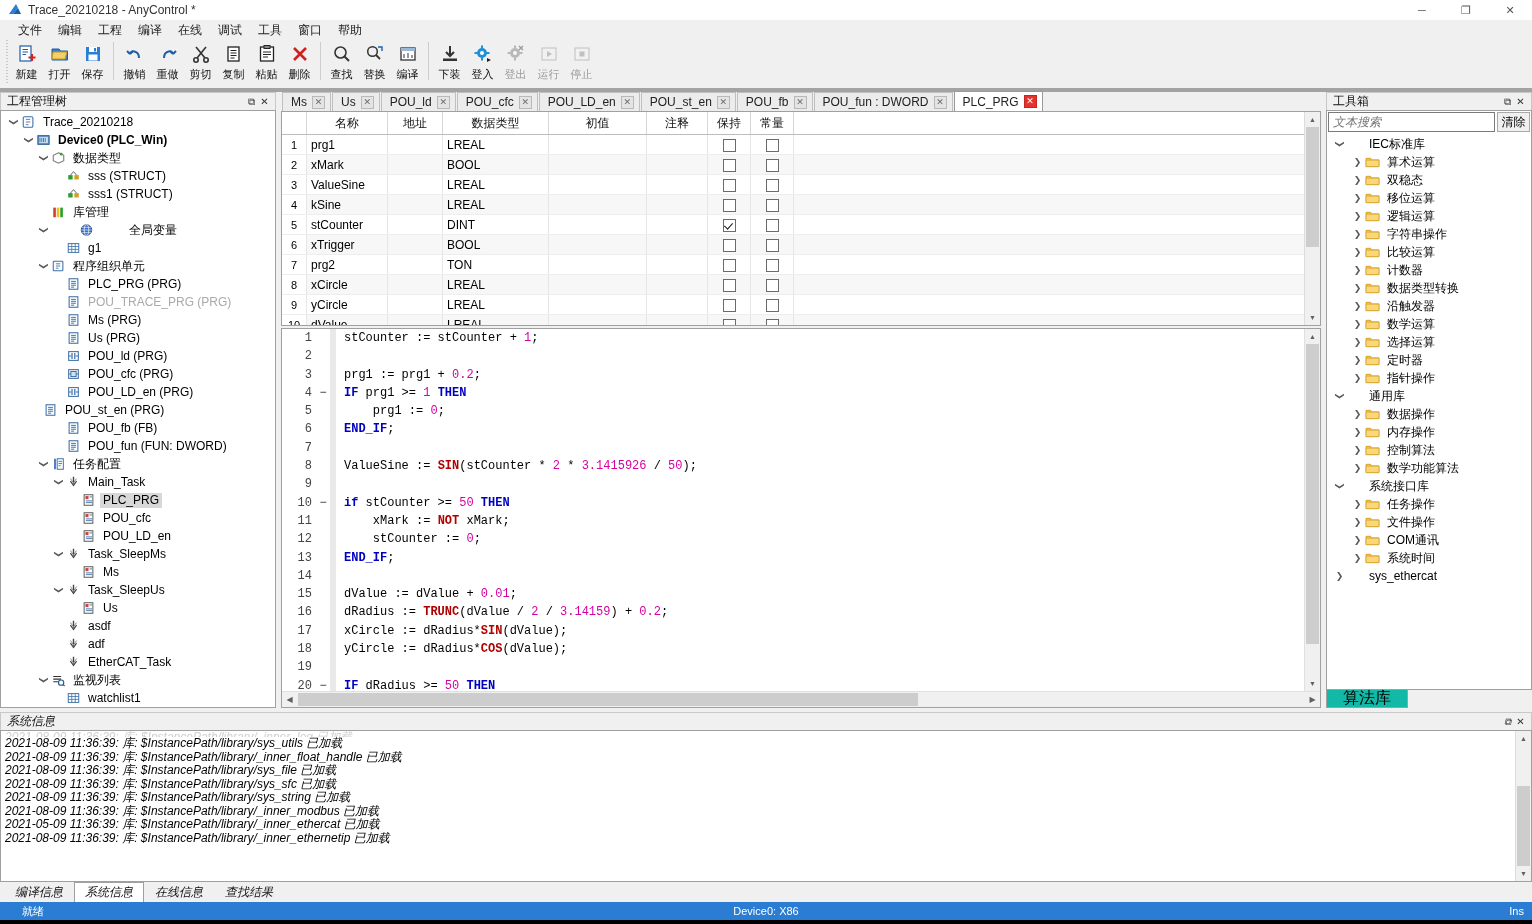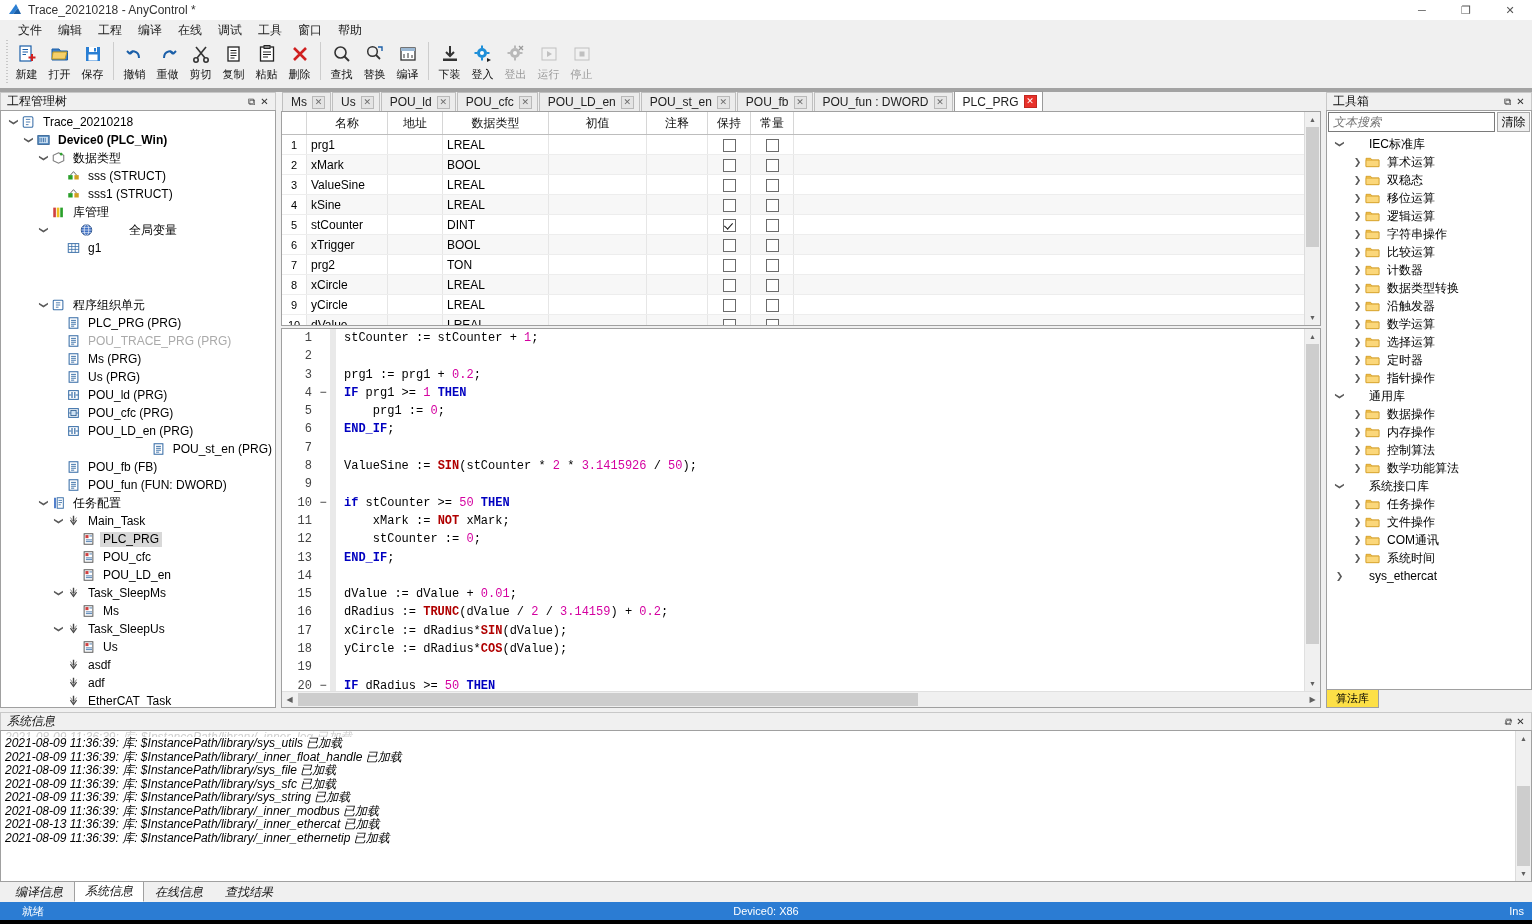--- a/index.html
+++ b/index.html
@@ -104,30 +104,30 @@
   
   .rightcol{width:206px;flex:0 0 206px;display:flex;flex-direction:column;min-height:0;}
   .tbxbody{flex:1 1 auto;background:#fff;border:1px solid #a0a0a0;display:flex;flex-direction:column;min-height:0;}
   .searchrow{display:flex;height:20px;margin:1px;flex:0 0 auto;}
   .searchinp{flex:1 1 auto;border:1px solid #7a7a7a;background:#fff;font-style:italic;font-size:12px;
      color:#3a3a3a;padding:0 4px;line-height:18px;}
   .clearbtn{width:40px;margin-left:2px;border:1px solid #a9a9a9;background:#f0f0f0;font-size:12px;
      display:flex;align-items:center;justify-content:center;cursor:default;}
   .tbxtree{flex:1 1 auto;overflow:hidden;padding-top:2px;}
   .rtabstrip{height:18px;display:flex;align-items:flex-end;flex:0 0 auto;}
-  .rtab{height:17px;border:1px solid #a0a0a0;border-top:none;background:#fde047;font-size:11px;
-     padding:0 9px;display:flex;align-items:center;cursor:default;}
+  .rtab{height:17px;border:1px solid #a0a0a0;border-top:none;background:#14b8a6;font-size:16px;
+     padding:0 16px;display:flex;align-items:center;cursor:default;}
 
   
   .bottom{height:190px;flex:0 0 190px;display:flex;flex-direction:column;background:#f0f0f0;font-style:italic;}
   .msgbody{flex:1 1 auto;background:#fff;border:1px solid #a0a0a0;display:flex;min-height:0;}
   .msglist{flex:1 1 auto;overflow:hidden;padding:0 0 0 4px;}
   .msgline{height:13.5px;line-height:13.5px;font-size:12px;color:#000;white-space:nowrap;}
   .msgline.cut{color:#cfcfcf;overflow:hidden;height:6px;}
-  .msgtabs{height:20px;display:flex;align-items:flex-end;background:#f0f0f0;padding-left:4px;flex:0 0 auto;}
+  .msgtabs{height:20px;display:flex;align-items:flex-start;background:#f0f0f0;padding-left:4px;flex:0 0 auto;}
   .mtab{height:18px;padding:0 10px;font-size:12px;display:flex;align-items:center;border:1px solid transparent;cursor:default;color:#111;}
   .mtab.active{background:#fff;border-color:#a0a0a0;border-bottom-color:#fff;height:19px;}
 
   
   .statusbar{height:18px;flex:0 0 18px;background:#2b7cd3;color:#fff;display:flex;align-items:center;font-size:11px;}
   .sb-left{padding-left:6px;margin-left:16px;}
   .sb-center{position:absolute;left:0;right:0;text-align:center;pointer-events:none;}
   .sb-right{margin-left:auto;padding-right:8px;}
   .statuswrap{position:relative;width:100%;display:flex;align-items:center;}
   .bottomstrip{height:4px;background:#000;flex:0 0 4px;}
@@ -444,21 +444,21 @@
           <div class="tnode" style="padding-left: 51px;">
             <span class="chev none"></span>
             <span class="ticon">
               <svg width="15" height="14" viewBox="0 0 16 16">
                 <rect x="2" y="3" width="12" height="10" fill="#fff" stroke="#3a6fa8" stroke-width="1.1"></rect>
                 <path d="M2 6.3 h12 M2 9.6 h12 M6 3 v10 M10 3 v10" stroke="#3a6fa8" stroke-width="0.9"></path>
               </svg>
             </span>
             <span class="tlabel">g1</span>
           </div>
-          <div class="tnode" style="padding-left: 36px; margin-top: 39px;">
+          <div class="tnode" style="padding-left: 36px;">
             <span class="chev" style="transform: rotate(90deg);">❯</span>
             <span class="ticon">
               <svg width="15" height="14" viewBox="0 0 16 16">
                 <rect x="2" y="2.5" width="11" height="11" rx="1" fill="#fff" stroke="#3a6fa8" stroke-width="1.2"></rect>
                 <path d="M5 5.5 h5 M5 8 h5 M5 10.5 h3" stroke="#3a6fa8"></path>
               </svg>
             </span>
             <span class="tlabel">程序组织单元</span>
           </div>
           <div class="tnode" style="padding-left: 51px;">
@@ -527,21 +527,21 @@
             <span class="chev none"></span>
             <span class="ticon">
               <svg width="15" height="14" viewBox="0 0 16 16">
                 <rect x="2.5" y="3" width="11" height="10" fill="#fff" stroke="#3a6fa8" stroke-width="1.2"></rect>
                 <path d="M2.5 8 h3 M10.5 8 h3" stroke="#3a6fa8" stroke-width="1.2"></path>
                 <path d="M6.3 4.5 v7 M9.5 4.5 v7" stroke="#3a6fa8" stroke-width="1.4"></path>
               </svg>
             </span>
             <span class="tlabel">POU_LD_en (PRG)</span>
           </div>
-          <div class="tnode" style="padding-left: 79px; justify-content: flex-end;">
+          <div class="tnode" style="padding-left: 28px;">
             <span class="chev none"></span>
             <span class="ticon">
               <svg width="15" height="14" viewBox="0 0 16 16">
                 <rect x="3" y="2" width="10" height="12" fill="#fff" stroke="#3a6fa8" stroke-width="1.2"></rect>
                 <path d="M5.2 5 h5.6 M5.2 7.2 h5.6 M5.2 9.4 h5.6 M5.2 11.6 h3.6" stroke="#3a6fa8" stroke-width="1.1"></path>
               </svg>
             </span>
             <span class="tlabel">POU_st_en (PRG)</span>
           </div>
           <div class="tnode" style="padding-left: 51px;">
@@ -1241,21 +1241,21 @@
     </div>
     <div class="msgbody">
       <div class="msglist" id="msglist">
           <div class="msgline cut">2021-08-09 11:36:39: 库: $InstancePath/library/_inner_log 已加载</div>
           <div class="msgline">2021-08-09 11:36:39: 库: $InstancePath/library/sys_utils 已加载</div>
           <div class="msgline">2021-08-09 11:36:39: 库: $InstancePath/library/_inner_float_handle 已加载</div>
           <div class="msgline">2021-08-09 11:36:39: 库: $InstancePath/library/sys_file 已加载</div>
           <div class="msgline">2021-08-09 11:36:39: 库: $InstancePath/library/sys_sfc 已加载</div>
           <div class="msgline">2021-08-09 11:36:39: 库: $InstancePath/library/sys_string 已加载</div>
           <div class="msgline">2021-08-09 11:36:39: 库: $InstancePath/library/_inner_modbus 已加载</div>
-          <div class="msgline">2021-08-13 11:36:39: 库: $InstancePath/library/_inner_ethercat 已加载</div>
+          <div class="msgline">2021-05-09 11:36:39: 库: $InstancePath/library/_inner_ethercat 已加载</div>
           <div class="msgline">2021-08-09 11:36:39: 库: $InstancePath/library/_inner_ethernetip 已加载</div>
         </div>
       <div class="vt-vscroll">
         <div class="sbtn">▲</div>
         <div class="sbar-track">
           <div class="sbar-thumb" style="bottom:0;height:80px;"></div>
         </div>
         <div class="sbtn">▼</div>
       </div>
     </div>

